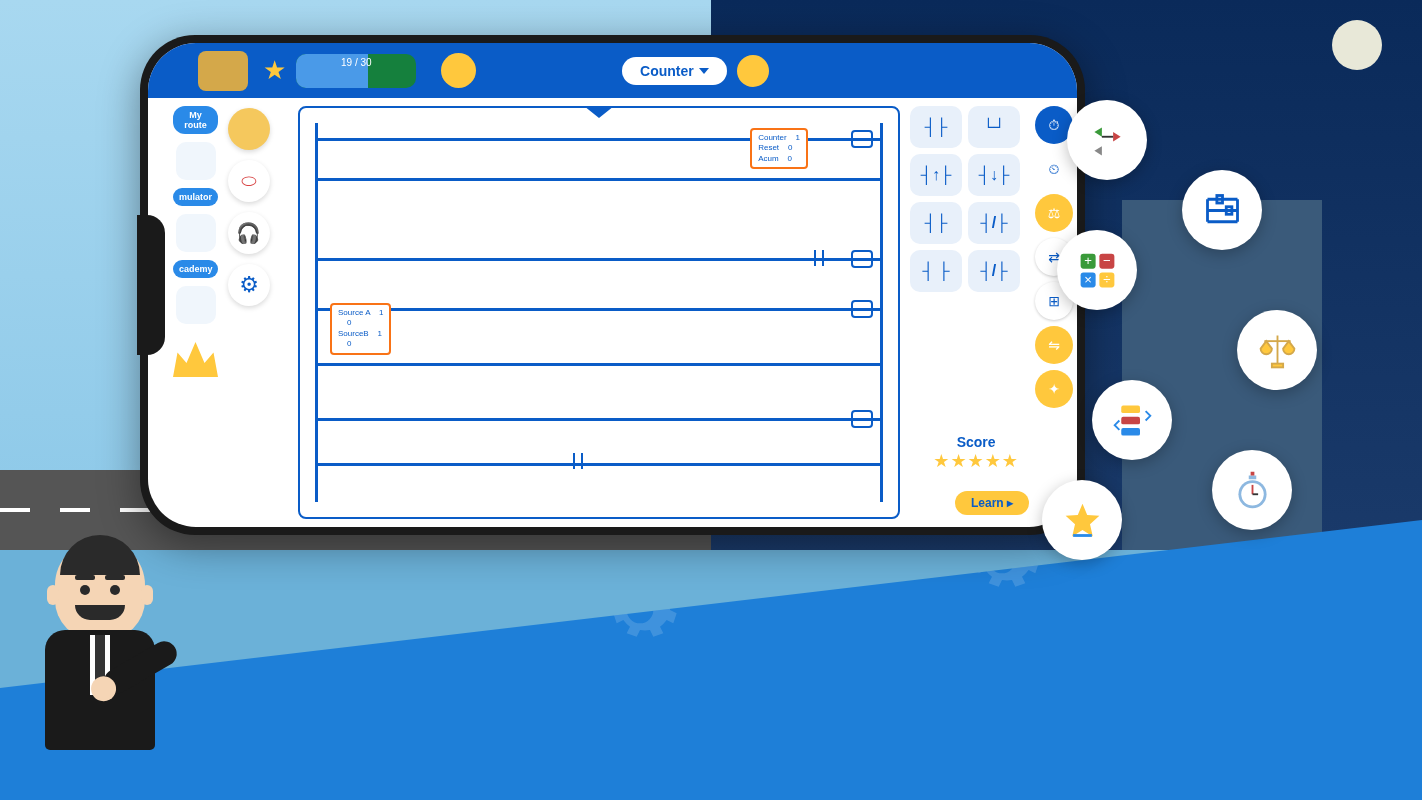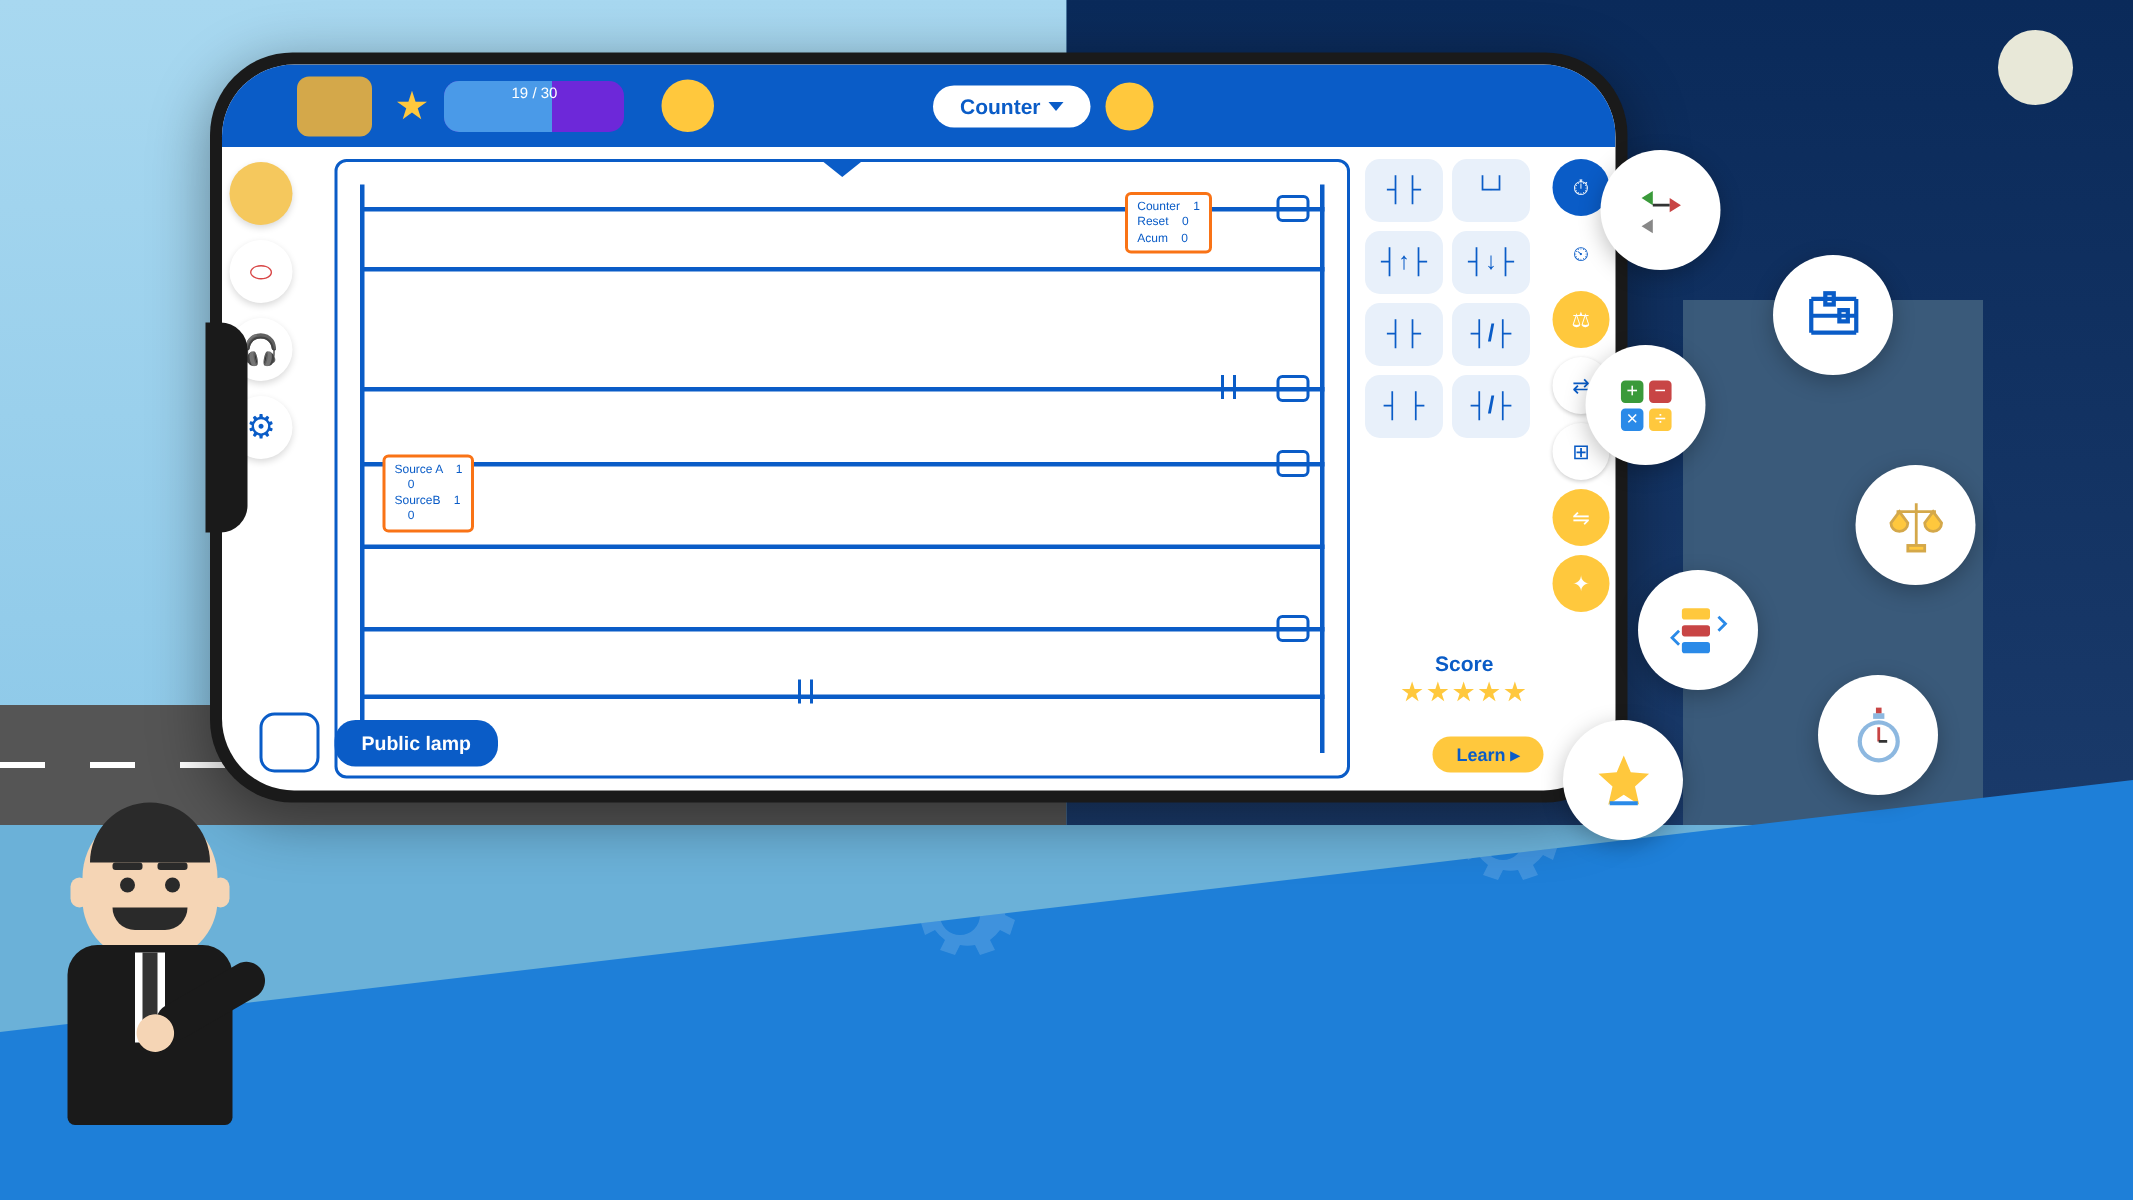--- a/index.html
+++ b/index.html
@@ -31,21 +31,21 @@
 .char-arm{position:absolute;top:115px;right:5px;width:80px;height:25px;background:#1a1a1a;border-radius:15px;transform:rotate(-30deg);transform-origin:right center}
 .char-hand{position:absolute;left:-15px;top:0;width:25px;height:25px;background:#f5d5b5;border-radius:50%}
 
 .phone{position:absolute;left:140px;top:35px;width:945px;height:500px;background:#1a1a1a;border-radius:55px;box-shadow:0 10px 40px rgba(0,0,0,.4);z-index:10}
 .phone-inner{position:absolute;left:8px;right:8px;top:8px;bottom:8px;background:#fff;border-radius:48px;overflow:hidden}
 .notch{position:absolute;left:-3px;top:180px;width:28px;height:140px;background:#1a1a1a;border-radius:0 18px 18px 0;z-index:5}
 
 .topbar{height:55px;background:#0a5cc7;display:flex;align-items:center;padding:0 50px;gap:10px}
 .badge-level{width:50px;height:40px;background:#d4a84a;border-radius:8px;position:relative;margin-right:5px}
 .star-ui{color:#ffc83d;font-size:26px}
-.progress{width:120px;height:34px;background:#6d28d9;border-radius:10px;position:relative;overflow:hidden}
+.progress{width:120px;height:34px;background:#15803d;border-radius:10px;position:relative;overflow:hidden}
 .progress-fill{position:absolute;left:0;top:0;bottom:0;width:60%;background:#4a9ae8}
 .progress-text{position:absolute;left:0;right:0;top:0;bottom:0;color:#fff;font-size:10px;text-align:center;line-height:18px}
 .trophy{width:35px;height:35px;background:#ffc83d;border-radius:50%;margin:0 15px}
 .mem-btn{background:#fff;border-radius:18px;padding:6px 18px;color:#0a5cc7;font-size:14px;font-weight:bold;display:flex;align-items:center;gap:5px}
 .mem-btn::after{content:"";width:0;height:0;border-left:5px solid transparent;border-right:5px solid transparent;border-top:6px solid #0a5cc7}
 .banner-msg{flex:1;color:#fff;font-size:12px;font-weight:bold;font-style:italic;padding-left:40px}
 .lightbulb{width:32px;height:32px;background:#ffc83d;border-radius:50%}
 
 .workspace{display:flex;height:calc(100% - 55px)}
 .sidebar{width:75px;display:flex;flex-direction:column;gap:8px;padding:8px 5px 8px 25px}
@@ -146,20 +146,29 @@
       </div>
       <div class="trophy"></div>
       <div style="flex:.3"></div>
       <div class="mem-btn">
         <span>Counter</span>
       </div>
       <div class="lightbulb"></div>
     </div>
 
     <div class="workspace">
+      <div class="sidebar">
+        <div class="side-tab">My route</div>
+        <div class="side-icon"></div>
+        <div class="side-tab">mulator</div>
+        <div class="side-icon"></div>
+        <div class="side-tab">cademy</div>
+        <div class="side-icon"></div>
+        <div class="crown"></div>
+      </div>
 
       <div class="tools">
         <div class="tool folder"></div>
         <div class="tool pill">⬭</div>
         <div class="tool head">🎧</div>
         <div class="tool gear-t">⚙</div>
       </div>
 
       <div class="canvas">
         <div class="pull-tab"></div>
@@ -212,24 +221,20 @@
         </div>
       </div>
     </div>
 
     <div class="score-area">
       <div class="score-label">Score</div>
       <div class="score-stars">★★★★★</div>
     </div>
     <div class="play-btn">Learn ▸</div>
 
-    <div class="footer-bar">
-      <div class="foot-icon"></div>
-      <div class="foot-label">Public lamp</div>
-    </div>
   </div>
 </div>
 
 <div class="float" style="right:275px;top:100px">
   <svg viewBox="0 0 48 48">
       <path d="M10 15l8 5v-10z" fill="#3a9a3a"></path>
       <path d="M30 15l8 5-8 5z" fill="#c84545"></path>
       <path d="M10 35l8 5v-10z" fill="#888"></path>
       <line x1="18" y1="20" x2="30" y2="20" stroke="#333" stroke-width="2"></line>
     </svg>

